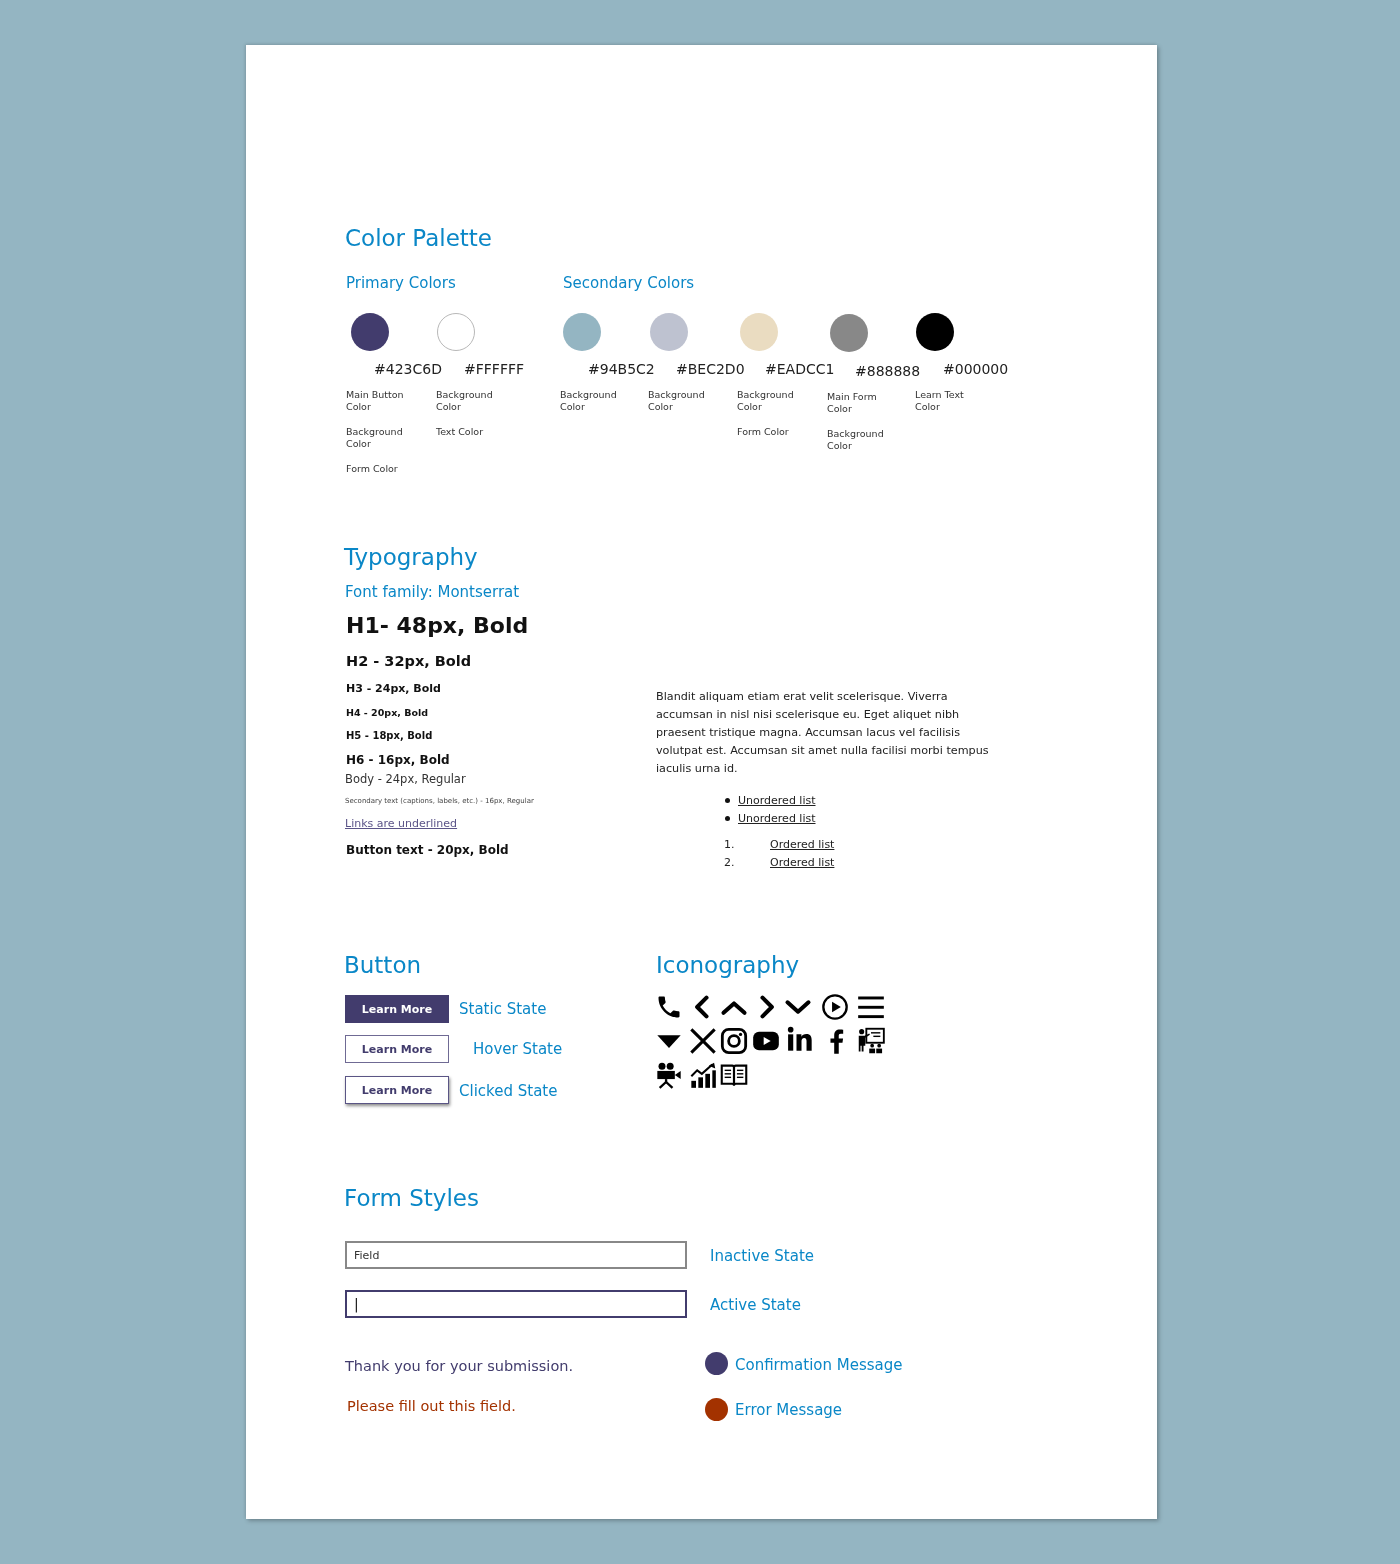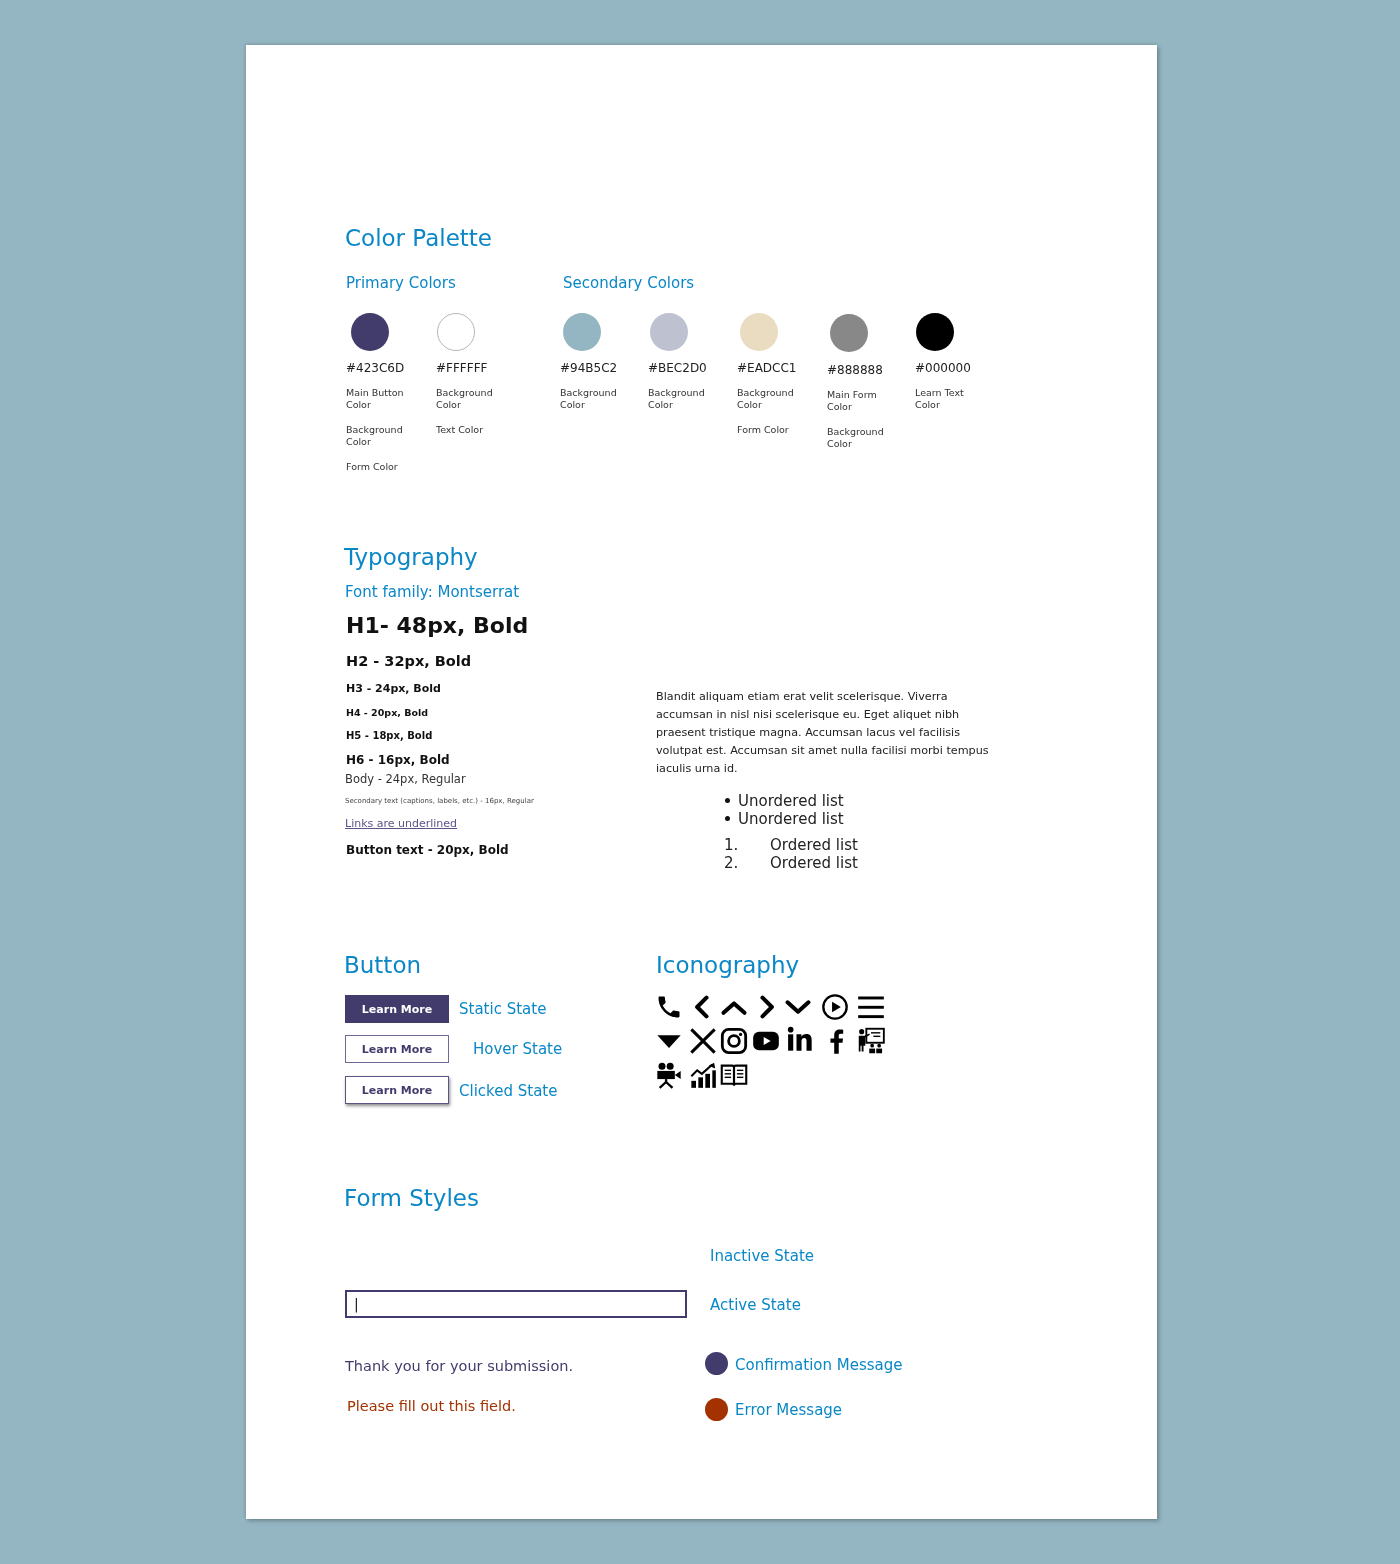--- a/index.html
+++ b/index.html
@@ -24,38 +24,38 @@
       text-align: center;
       font-size: 45px;
       font-family: "DejaVu Sans", sans-serif;
       letter-spacing: 0.5px;
     }
     .h-section { font-size: 23px; font-family: "DejaVu Sans", sans-serif; }
     .h-sub { font-size: 15px; font-family: "DejaVu Sans", sans-serif; }
     .swatch {
       width: 38px; height: 38px; border-radius: 50%;
     }
-    .hex { font-size: 12px; color: #222; font-family: "DejaVu Sans", sans-serif; }
+    .hex { font-size: 14px; color: #222; font-family: "DejaVu Sans", sans-serif; margin-left: 28px; }
     .swlabel { font-size: 9.5px; color: #333; line-height: 12px; font-family: "DejaVu Sans", sans-serif; }
     .typo-h1 { font-size: 22px; font-weight: bold; color: #111; font-family: "DejaVu Sans", sans-serif; }
     .typo-h2 { font-size: 14.5px; font-weight: bold; color: #111; font-family: "DejaVu Sans", sans-serif; }
     .typo-h3 { font-size: 11px; font-weight: bold; color: #111; font-family: "DejaVu Sans", sans-serif; }
     .typo-h4 { font-size: 9.5px; font-weight: bold; color: #111; font-family: "DejaVu Sans", sans-serif; }
     .typo-h5 { font-size: 10px; font-weight: bold; color: #111; font-family: "DejaVu Sans", sans-serif; }
     .typo-h6 { font-size: 12px; font-weight: bold; color: #111; font-family: "DejaVu Sans", sans-serif; }
     .typo-body { font-size: 11.5px; color: #333; font-family: "DejaVu Sans", sans-serif; }
     .typo-sec { font-size: 7px; color: #444; font-family: "DejaVu Sans", sans-serif; }
     .typo-link { font-size: 11px; color: #5b5488; text-decoration: underline; font-family: "DejaVu Sans", sans-serif; cursor: pointer; }
     .typo-btn { font-size: 12px; font-weight: bold; color: #111; font-family: "DejaVu Sans", sans-serif; }
     .para {
       font-size: 11.2px; line-height: 18px; color: #222;
       font-family: "DejaVu Sans", sans-serif;
       width: 340px;
     }
-    .list-item { font-size: 15px; color: #222; font-family: "DejaVu Sans", sans-serif; height: 18px; line-height: 18px; }
+    .list-item { font-size: 11px; color: #222; font-family: "DejaVu Sans", sans-serif; height: 18px; line-height: 18px; text-decoration: underline; }
     .bullet { display: inline-block; width: 5px; height: 5px; background: #111; border-radius: 50%; vertical-align: middle; margin-right: 8px; margin-top: -2px; }
     .btn {
       width: 104px; height: 28px;
       font-size: 11px; font-weight: bold;
       font-family: "DejaVu Sans", sans-serif;
       display: flex; align-items: center; justify-content: center;
       cursor: pointer;
     }
     .btn-static { background: #423c6d; color: #fff; border: 1px solid #423c6d; }
     .btn-hover { background: #fff; color: #423c6d; border: 1.5px solid #6f6a94; }
@@ -287,20 +287,21 @@
         <line x1="4" y1="11" x2="9.5" y2="11" stroke="#000" stroke-width="1.2"></line>
         <line x1="4" y1="14" x2="9.5" y2="14" stroke="#000" stroke-width="1.2"></line>
         <line x1="14.5" y1="8" x2="20" y2="8" stroke="#000" stroke-width="1.2"></line>
         <line x1="14.5" y1="11" x2="20" y2="11" stroke="#000" stroke-width="1.2"></line>
         <line x1="14.5" y1="14" x2="20" y2="14" stroke="#000" stroke-width="1.2"></line>
       </svg>
   </span>
 
   <div class="abs h-section blue" style="left:98px; top:1140px;">Form Styles</div>
 
+  <input class="abs field field-inactive" style="left: 99px; top: 1196px;" type="text" readonly="" value="Field">
   <div class="abs state-label" style="left:464px; top:1202px;">Inactive State</div>
 
   <div class="abs field field-active" style="left:99px; top:1245px; display:flex; align-items:center;">
     <span style="font-size:14px; line-height:14px; color:#111;">|</span>
   </div>
   <div class="abs state-label" style="left:464px; top:1251px;">Active State</div>
 
   <div class="abs msg" style="left:99px; top:1313px; color:#423c6d;">Thank you for your submission.</div>
   <div class="abs dot" style="left:459px; top:1307px; background:#423c6d;"></div>
   <div class="abs state-label" style="left:489px; top:1311px;">Confirmation Message</div>

